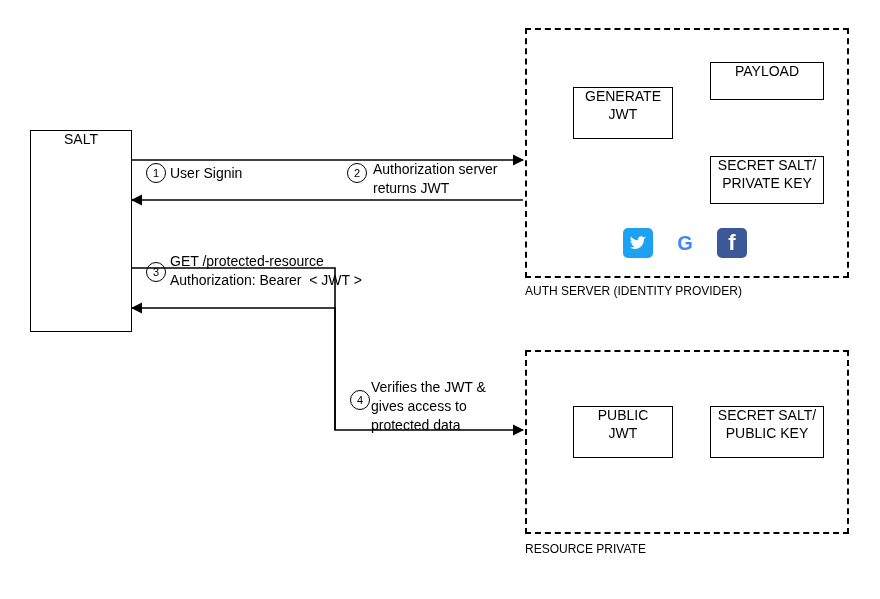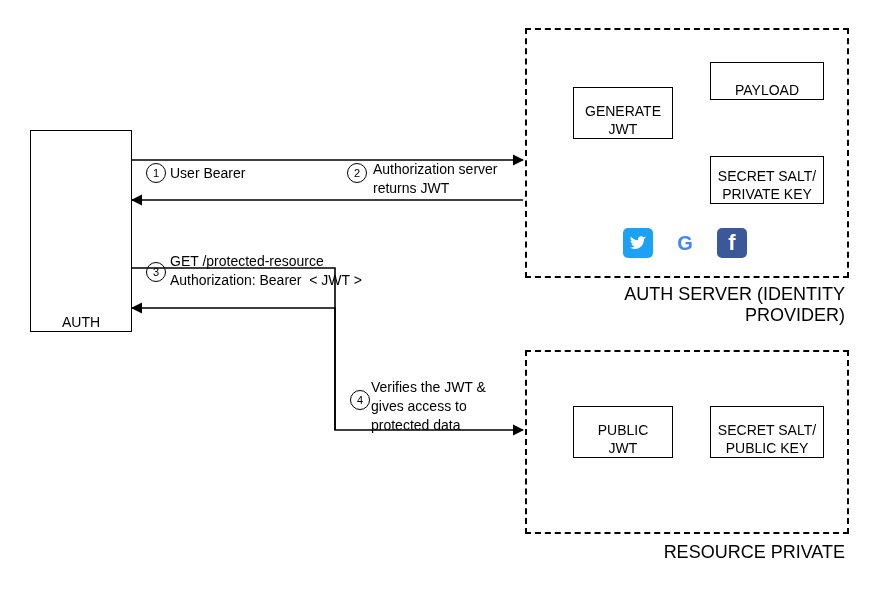--- a/index.html
+++ b/index.html
@@ -4,24 +4,24 @@
 <style>
   html,body{margin:0;padding:0}
   body{
     width:880px;height:599px;
     background:#fff;
     font-family:"Comic Sans MS","Segoe Script","Bradley Hand",cursive,sans-serif;
     color:#000;
     position:relative;
   }
   svg.canvas{position:absolute;inset:0;width:880px;height:599px}
-  .box{position:absolute;border:1.5px solid #000;background:#fff;display:flex;align-items:flex-end;justify-content:center;text-align:center;font-size:14px;line-height:1.25}
+  .box{position:absolute;border:1.5px solid #000;background:#fff;display:flex;align-items:flex-start;justify-content:center;text-align:center;font-size:14px;line-height:1.25}
   .dashed{position:absolute;border:2.5px dashed #000;background:#fff}
   .lbl{position:absolute;font-size:14px;line-height:1.35;white-space:pre}
-  .caption{position:absolute;font-size:18px;text-align:right}
+  .caption{position:absolute;font-size:12px;text-align:left}
   .circ{position:absolute;width:18px;height:18px;border:1.2px solid #000;border-radius:50%;display:flex;align-items:center;justify-content:center;font-size:11px;font-family:sans-serif}
   .icon{position:absolute;width:30px;height:30px;border-radius:5px;display:flex;align-items:center;justify-content:center;color:#fff;font-family:sans-serif;font-weight:700}
   .tw{background:#1da1f2}
   .fb{background:#3b5998;font-size:22px}
   .gg{background:#fff}
   .gg span{font-family:sans-serif;font-weight:700;font-size:20px}
   .g1{color:#4285f4}
 </style>
 </head>
 <body>
@@ -42,21 +42,21 @@
   <path d="M335 430 L335 308 L132 308" stroke="#000" stroke-width="1.6" fill="none" marker-end="url(#ah)"></path>
 
   <path d="M709 110 L672 110" stroke="#000" stroke-width="1.4" fill="none" marker-end="url(#ah)"></path>
 
   <path d="M709 180 L690 180 L690 140 L672 140" stroke="#000" stroke-width="1.4" fill="none" marker-end="url(#ah)"></path>
 
   <path d="M709 430 L672 430" stroke="#000" stroke-width="1.4" fill="none" marker-end="url(#ah)"></path>
 </svg>
 
 <div class="box" style="left:30px;top:130px;width:100px;height:200px">
-  <span>AUTH</span>
+  <span>SALT</span>
 </div>
 
 <div class="dashed" style="left:525px;top:28px;width:320px;height:246px"></div>
 <div class="box" style="left:573px;top:87px;width:98px;height:50px;white-space:pre"><span>GENERATE
 JWT</span></div>
 <div class="box" style="left:710px;top:62px;width:112px;height:36px">
     <span>PAYLOAD</span>
   </div>
 <div class="box" style="left:710px;top:156px;width:112px;height:46px;white-space:pre"><span>SECRET SALT/
 PRIVATE KEY</span></div>
@@ -73,21 +73,21 @@
 <div class="icon fb" style="left:717px;top:228px">f</div>
 
 <div class="dashed" style="left:525px;top:350px;width:320px;height:180px"></div>
 <div class="box" style="left:573px;top:406px;width:98px;height:50px;white-space:pre"><span>PUBLIC
 JWT</span></div>
 <div class="box" style="left:710px;top:406px;width:112px;height:50px;white-space:pre"><span>SECRET SALT/
 PUBLIC KEY</span></div>
 <div class="caption" style="left:525px;top:542px;width:320px">RESOURCE PRIVATE</div>
 
 <div class="circ" style="left:146px;top:163px">1</div>
-<div class="lbl" style="left:170px;top:164px">User Bearer</div>
+<div class="lbl" style="left:170px;top:164px">User Signin</div>
 
 <div class="circ" style="left:347px;top:163px">2</div>
 <div class="lbl" style="left:373px;top:160px">Authorization server
 returns JWT</div>
 
 <div class="circ" style="left:146px;top:262px">3</div>
 <div class="lbl" style="left:170px;top:252px">GET /protected-resource
 Authorization: Bearer  &lt; JWT &gt;</div>
 
 <div class="circ" style="left:350px;top:390px">4</div>

